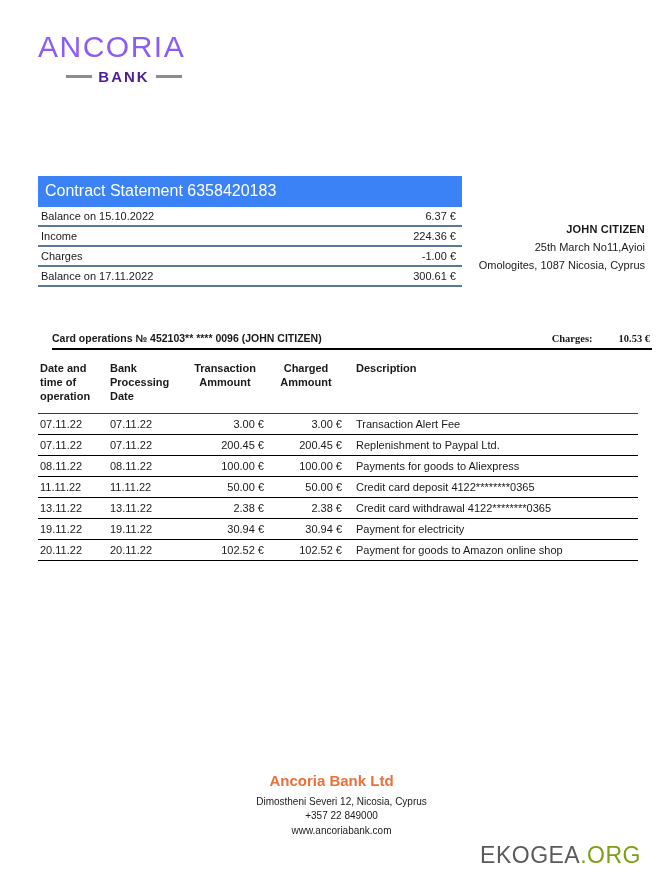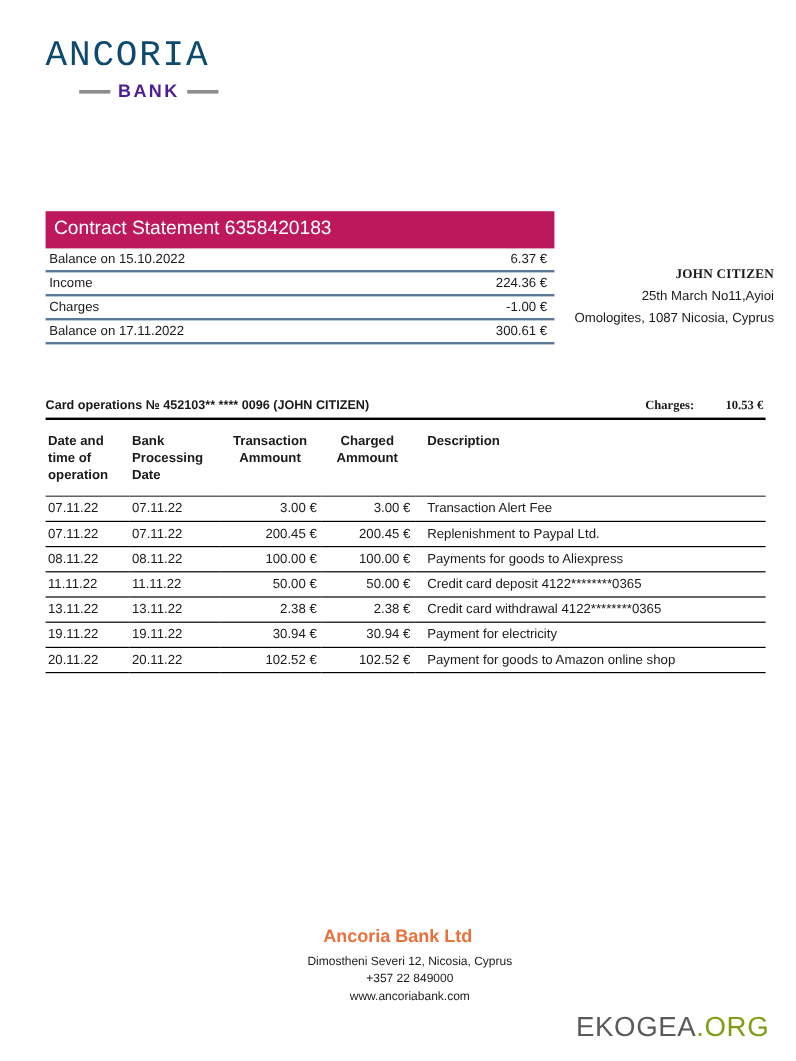--- a/index.html
+++ b/index.html
@@ -20,23 +20,23 @@
   .logo-block {
     position: absolute;
     left: 38px;
     top: 32px;
     width: 220px;
   }
   .logo-word {
     font-size: 30px;
     letter-spacing: 1.5px;
     font-weight: 400;
-    color: #0c4a6e;
+    color: #8b5cf6;
     line-height: 1;
-    font-family: Liberation Mono, monospace;
+    font-family: Liberation Sans, sans-serif;
   }
   .logo-sub {
     display: flex;
     align-items: center;
     justify-content: center;
     margin-top: 7px;
     width: 172px;
     gap: 6px;
   }
   .logo-dash {
@@ -53,21 +53,21 @@
   }
 
   
   .summary {
     position: absolute;
     left: 38px;
     top: 176px;
     width: 424px;
   }
   .summary-title {
-    background: #be185d;
+    background: #3b82f6;
     color: #ffffff;
     font-size: 16px;
     padding: 6px 7px 7px 7px;
     line-height: 1.1;
   }
   .summary-row {
     display: flex;
     justify-content: space-between;
     align-items: center;
     font-size: 11px;
@@ -83,27 +83,26 @@
     right: 18px;
     top: 220px;
     width: 230px;
     text-align: right;
     font-size: 11px;
     line-height: 1.65;
   }
   .address .who {
     font-weight: bold;
     letter-spacing: .2px;
-    font-family: Liberation Serif, serif;
   }
 
   
   .cardops {
     position: absolute;
-    left: 38px;
+    left: 52px;
     top: 332px;
     width: 600px;
     display: flex;
     justify-content: space-between;
     align-items: baseline;
     font-size: 10.5px;
     font-weight: bold;
     padding-bottom: 4px;
     border-bottom: 2.5px solid #000000;
   }

